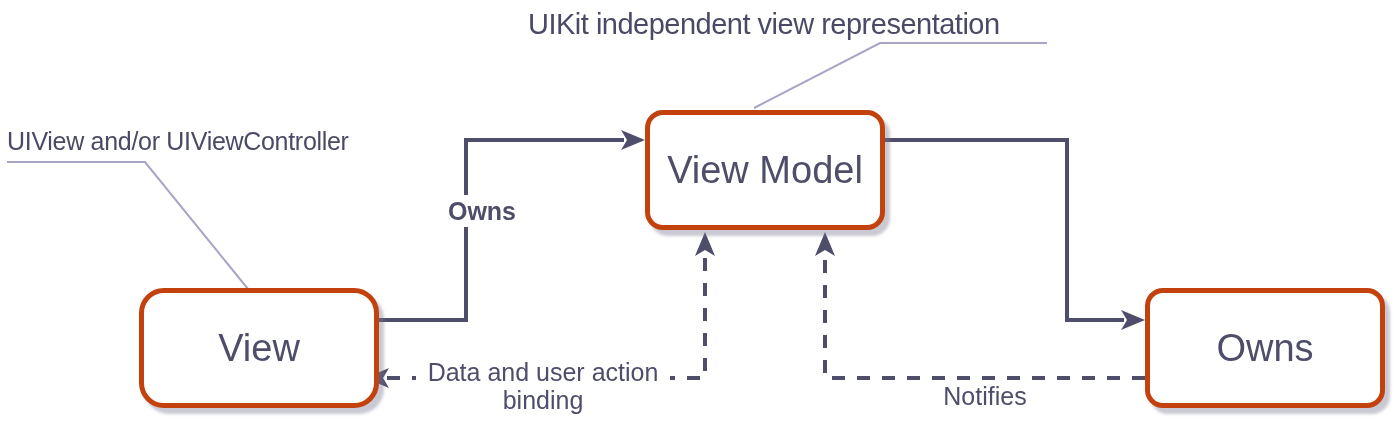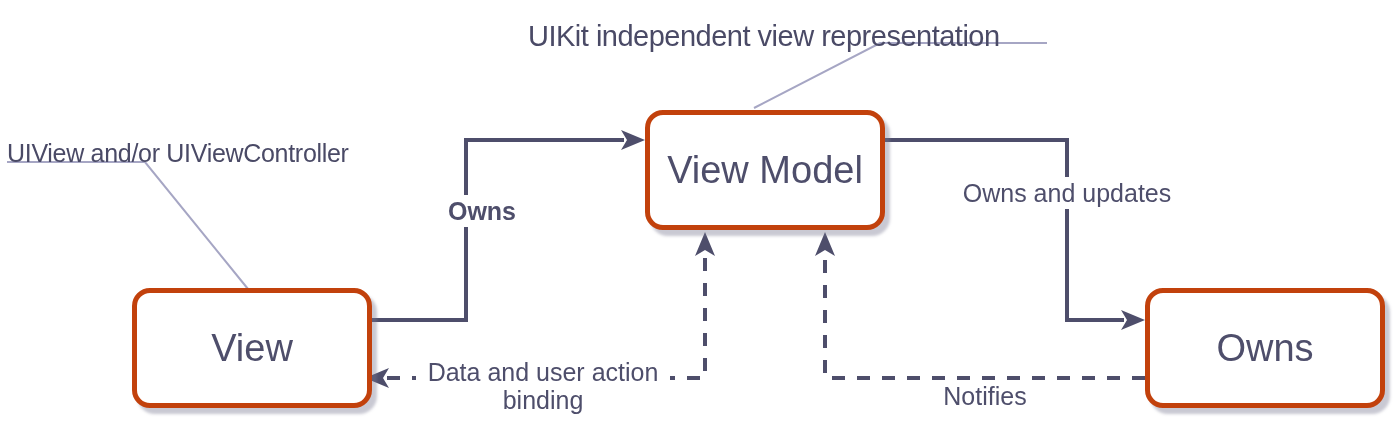--- a/index.html
+++ b/index.html
@@ -24,42 +24,41 @@
     background: #ffffff;
     border: 5px solid #c2410c;
     border-radius: 18px;
     display: flex;
     align-items: center;
     justify-content: center;
     font-size: 38px;
     color: #4e4e6b;
     box-shadow: 5px 6px 3px rgba(120,120,146,0.40);
   }
-  #node-view       { left: 132px;  top: 288px; }
+  #node-view       { left: 139px;  top: 288px; border-radius: 25px; }
   #node-view-model { left: 645px;  top: 110px; }
   #node-model      { left: 1145px; top: 288px; }
   .edge-label {
     position: absolute;
     transform: translate(-50%, -50%);
     background: #ffffff;
     color: #4e4e6b;
     font-size: 25px;
     line-height: 28px;
     text-align: center;
     padding: 2px 6px;
     white-space: nowrap;
   }
   #label-owns            { left: 482px;  top: 211px; font-weight: bold; }
   #label-owns-updates    { left: 1067px; top: 193px; }
   #label-notifies        { left: 985px;  top: 396px; }
   #label-binding         { left: 543px;  top: 386px; white-space: normal; width: 250px; padding: 2px 2px; }
   .annotation {
     position: absolute;
     color: #4a4a66;
-    margin-top: 12px;
   }
   #annotation-viewmodel { left: 528px; top: 8px;   font-size: 29px; letter-spacing: -0.5px; }
   #annotation-view      { left: 7px;   top: 127px; font-size: 25px; letter-spacing: -0.3px; }
 </style>
 </head>
 <body>
 
 <div class="canvas">
 
   <svg class="wires" viewBox="0 0 1398 424" aria-hidden="true">
@@ -79,21 +78,20 @@
     <polygon points="705,232 695,256 705,250 715,256" fill="#4e4e6b"></polygon>
 
     <path d="M1145,378 H825 V258" fill="none" stroke="#4e4e6b" stroke-width="4" stroke-dasharray="13 12"></path>
     <polygon points="825,232 815,256 825,250 835,256" fill="#4e4e6b"></polygon>
   </svg>
 
   <div class="annotation" id="annotation-viewmodel">UIKit independent view representation</div>
   <div class="annotation" id="annotation-view">UIView and/or UIViewController</div>
 
   <div class="edge-label" id="label-owns">Owns</div>
-  <div class="edge-label" id="label-owns-updates">Owns and updates</div>
   <div class="edge-label" id="label-binding">Data and user action binding</div>
   <div class="edge-label" id="label-notifies">Notifies</div>
 
   <div class="node" id="node-view">
     <span>View</span>
   </div>
   <div class="node" id="node-view-model">
     <span>View Model</span>
   </div>
   <div class="node" id="node-model">

